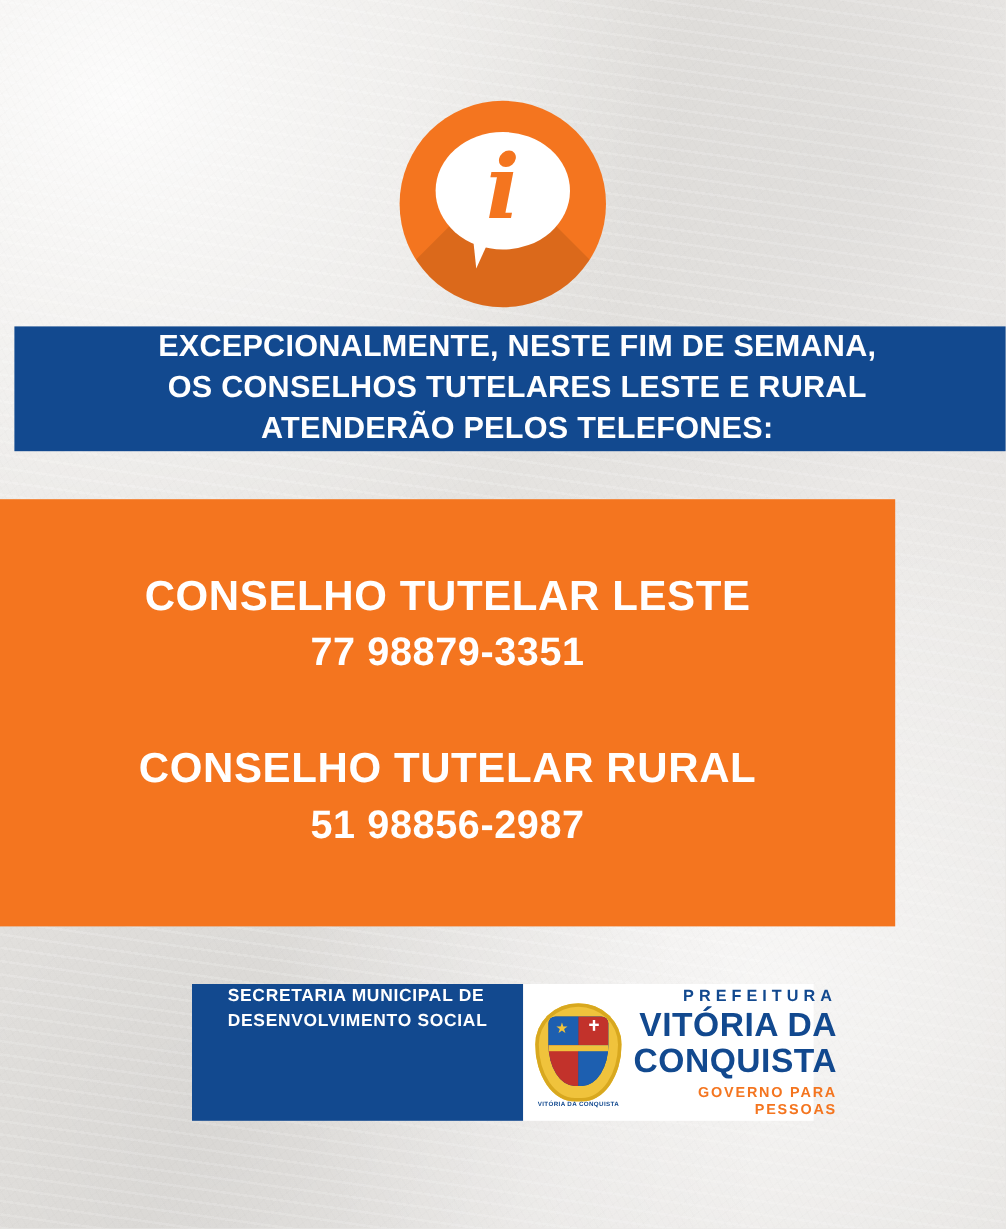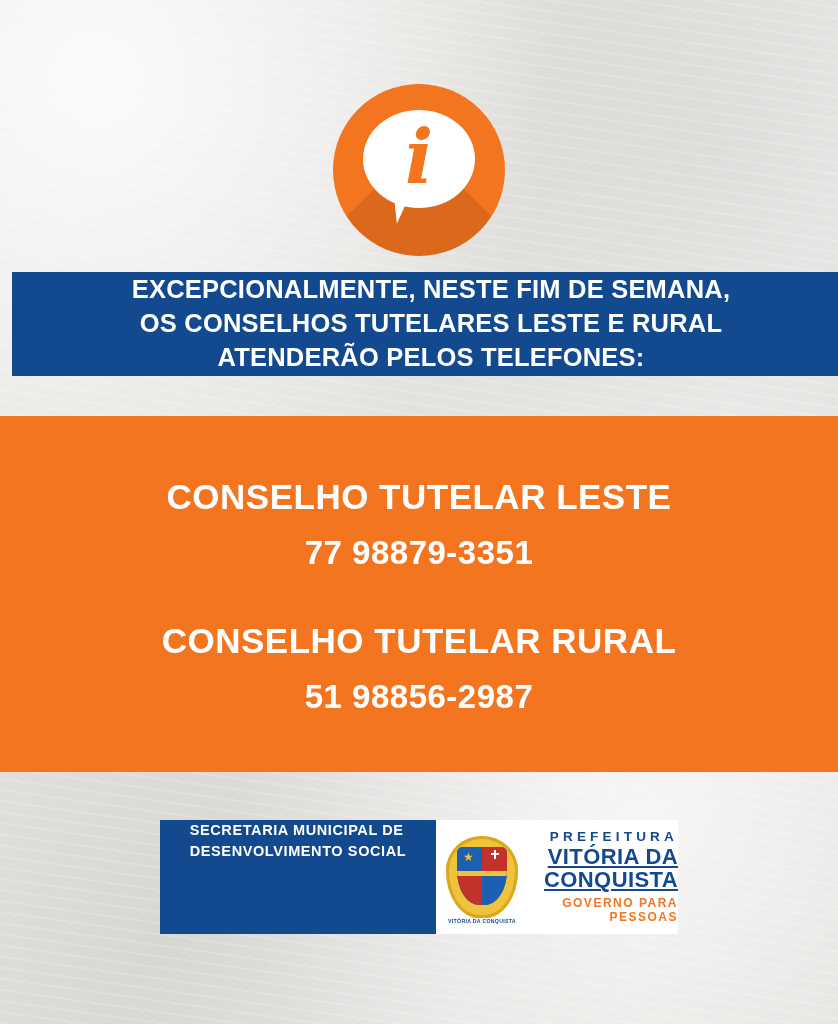--- a/index.html
+++ b/index.html
@@ -136,42 +136,42 @@
   }
   .headline-text .l1 { display: block; }
   .headline-text .l2 { display: block; }
   .headline-text .l3 { display: block; }
 
   
   .orange-band {
     position: absolute;
     top: 416px;
     left: 0;
-    width: 838px;
+    width: 746px;
     height: 356px;
     background: #f4751f;
     color: #ffffff;
     text-align: center;
   }
   .council {
     position: absolute;
     width: 100%;
     left: 0;
   }
   .council-1 { top: 62px; }
   .council-2 { top: 206px; }
   .council-name {
     font-weight: bold;
     font-size: 35px;
     letter-spacing: 0.5px;
     text-transform: uppercase;
     line-height: 1.1;
   }
   .council-phone {
-    margin-top: 17px;
+    margin-top: 7px;
     font-weight: bold;
     font-size: 33px;
     letter-spacing: 0.5px;
   }
 
   
   .footer {
     position: absolute;
     left: 160px;
     top: 820px;
@@ -282,27 +282,26 @@
   .brand-pref {
     color: #12498f;
     font-size: 13.5px;
     letter-spacing: 4.2px;
     font-weight: bold;
     text-transform: uppercase;
     line-height: 1.1;
   }
   .brand-city {
     color: #12498f;
-    font-size: 22px;
+    font-size: 28px;
     font-weight: bold;
     letter-spacing: 0.4px;
     line-height: 1.04;
     text-transform: uppercase;
     margin-top: 1px;
-    text-decoration: underline;
   }
   .brand-slogan {
     margin-top: 4px;
     color: #f4751f;
     font-size: 12px;
     font-weight: bold;
     letter-spacing: 1.5px;
     text-transform: uppercase;
   }
 </style>

